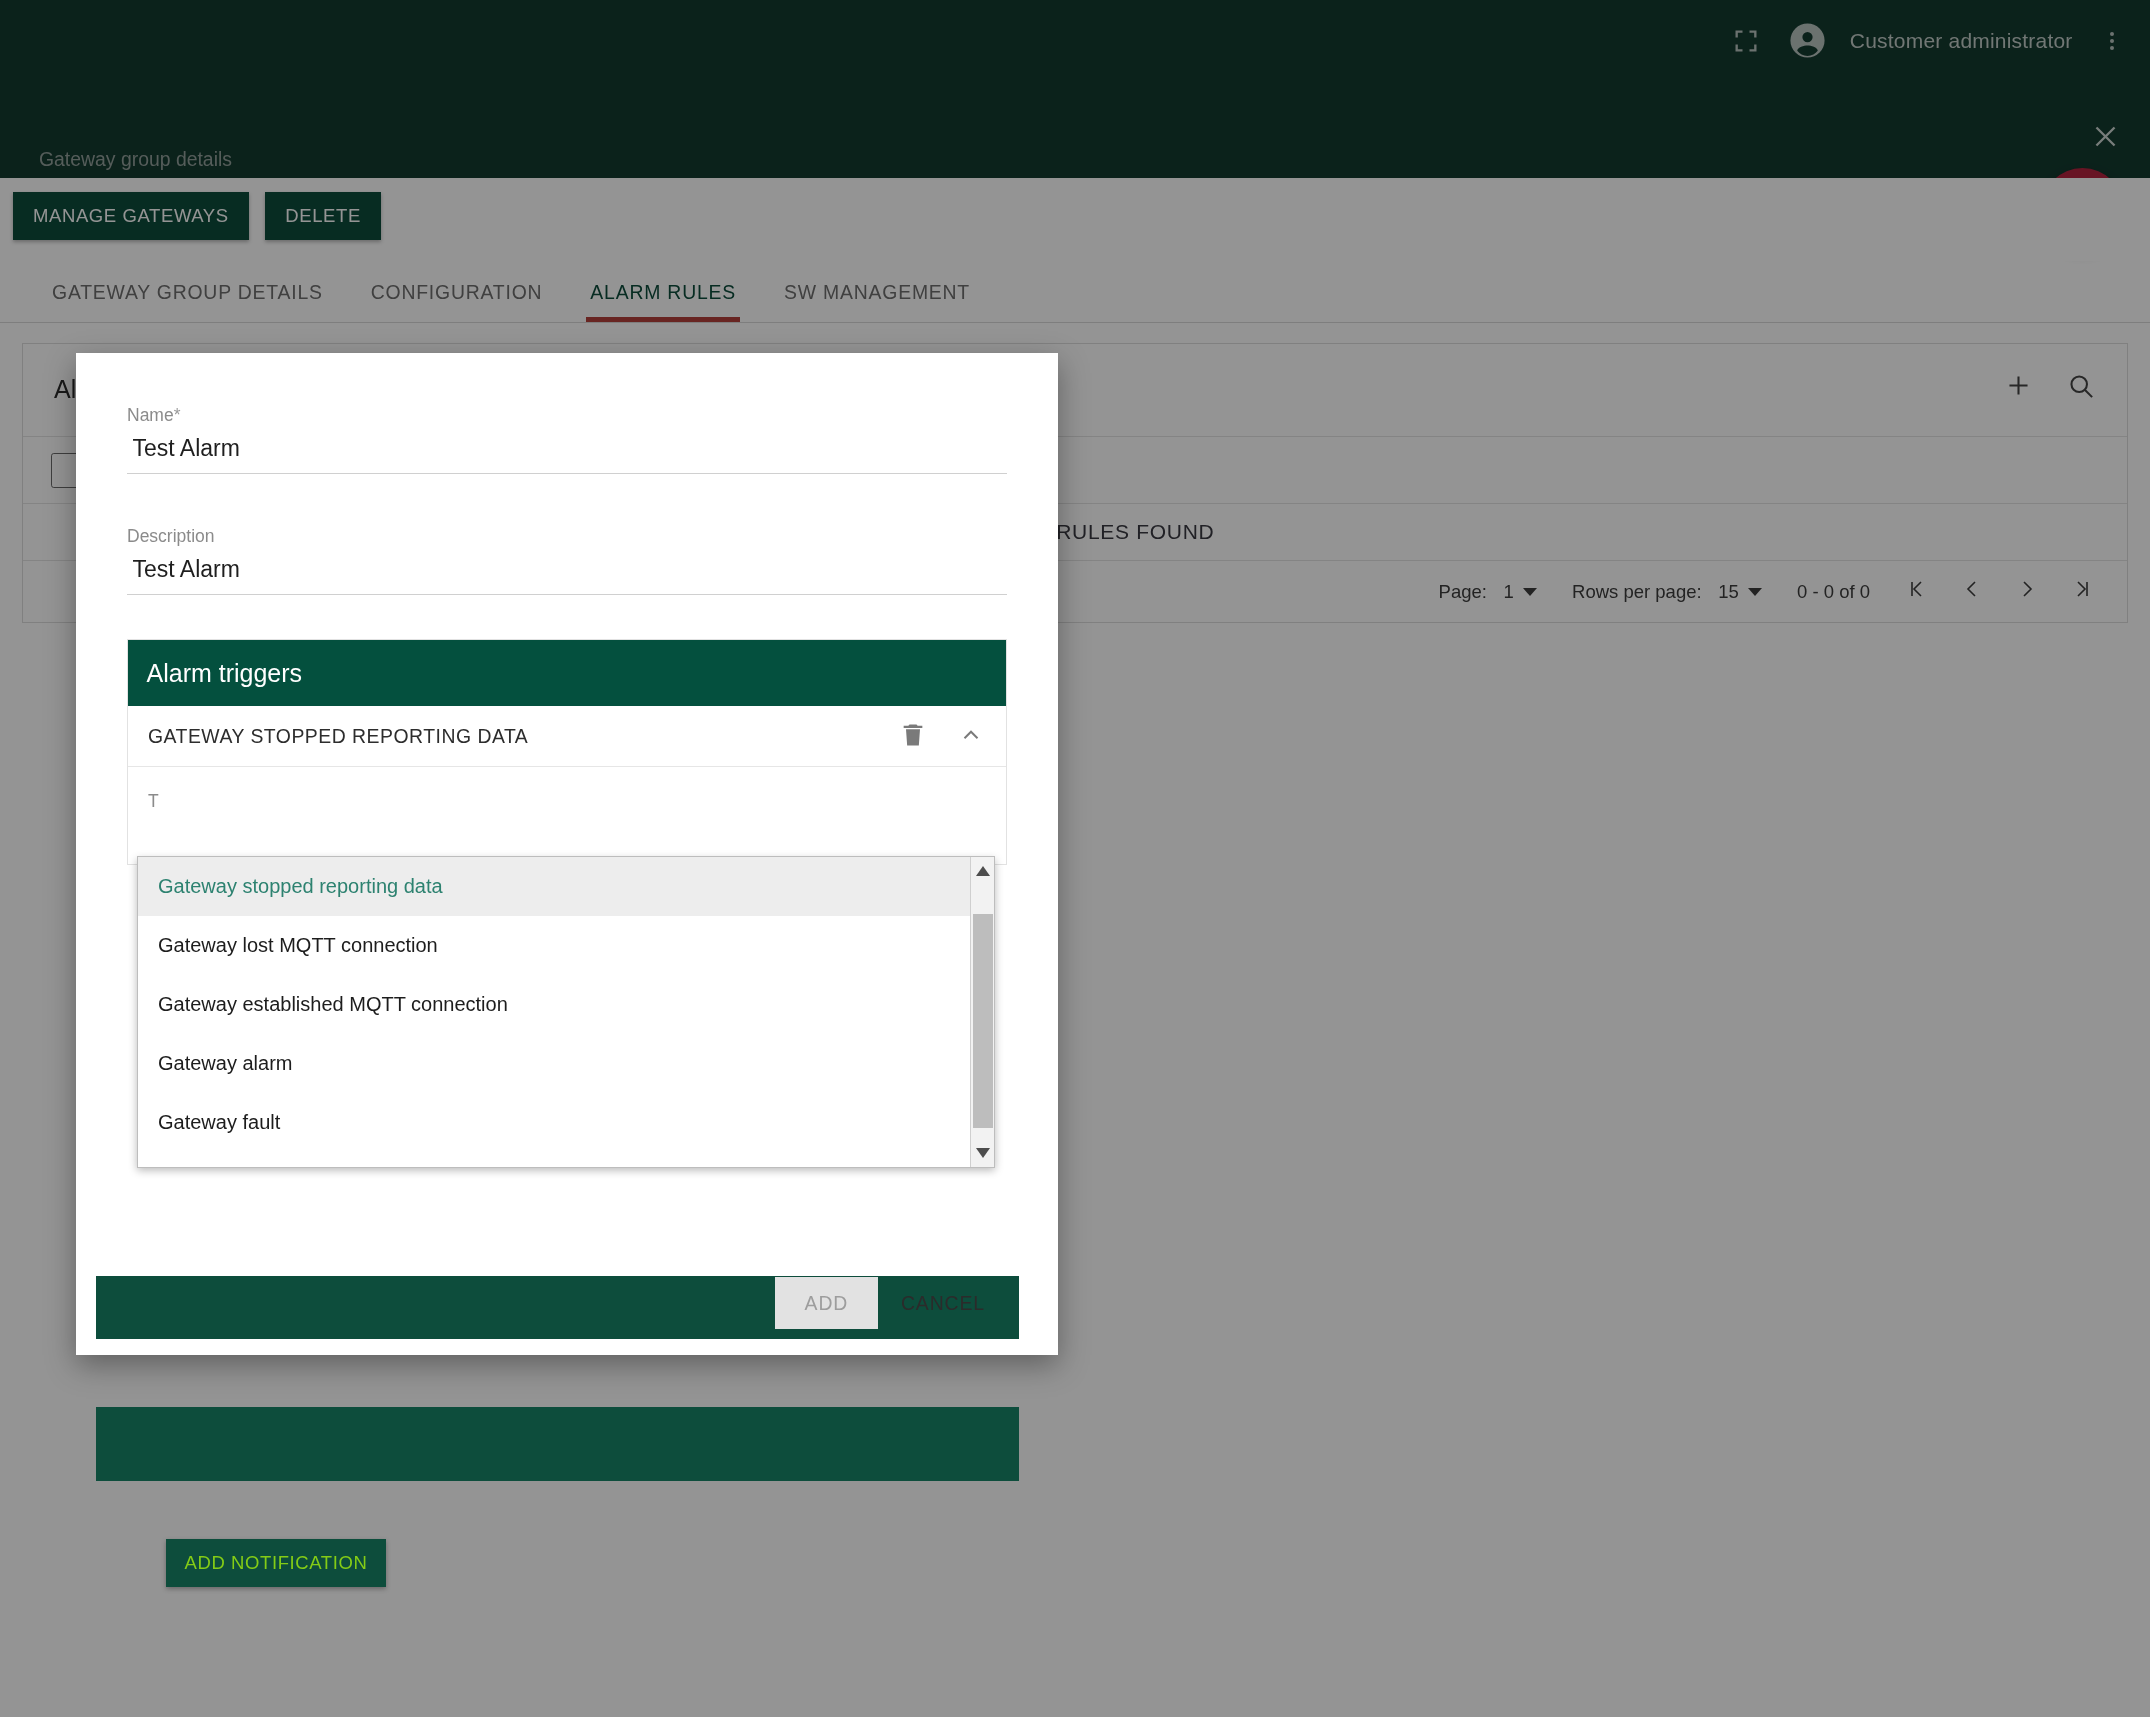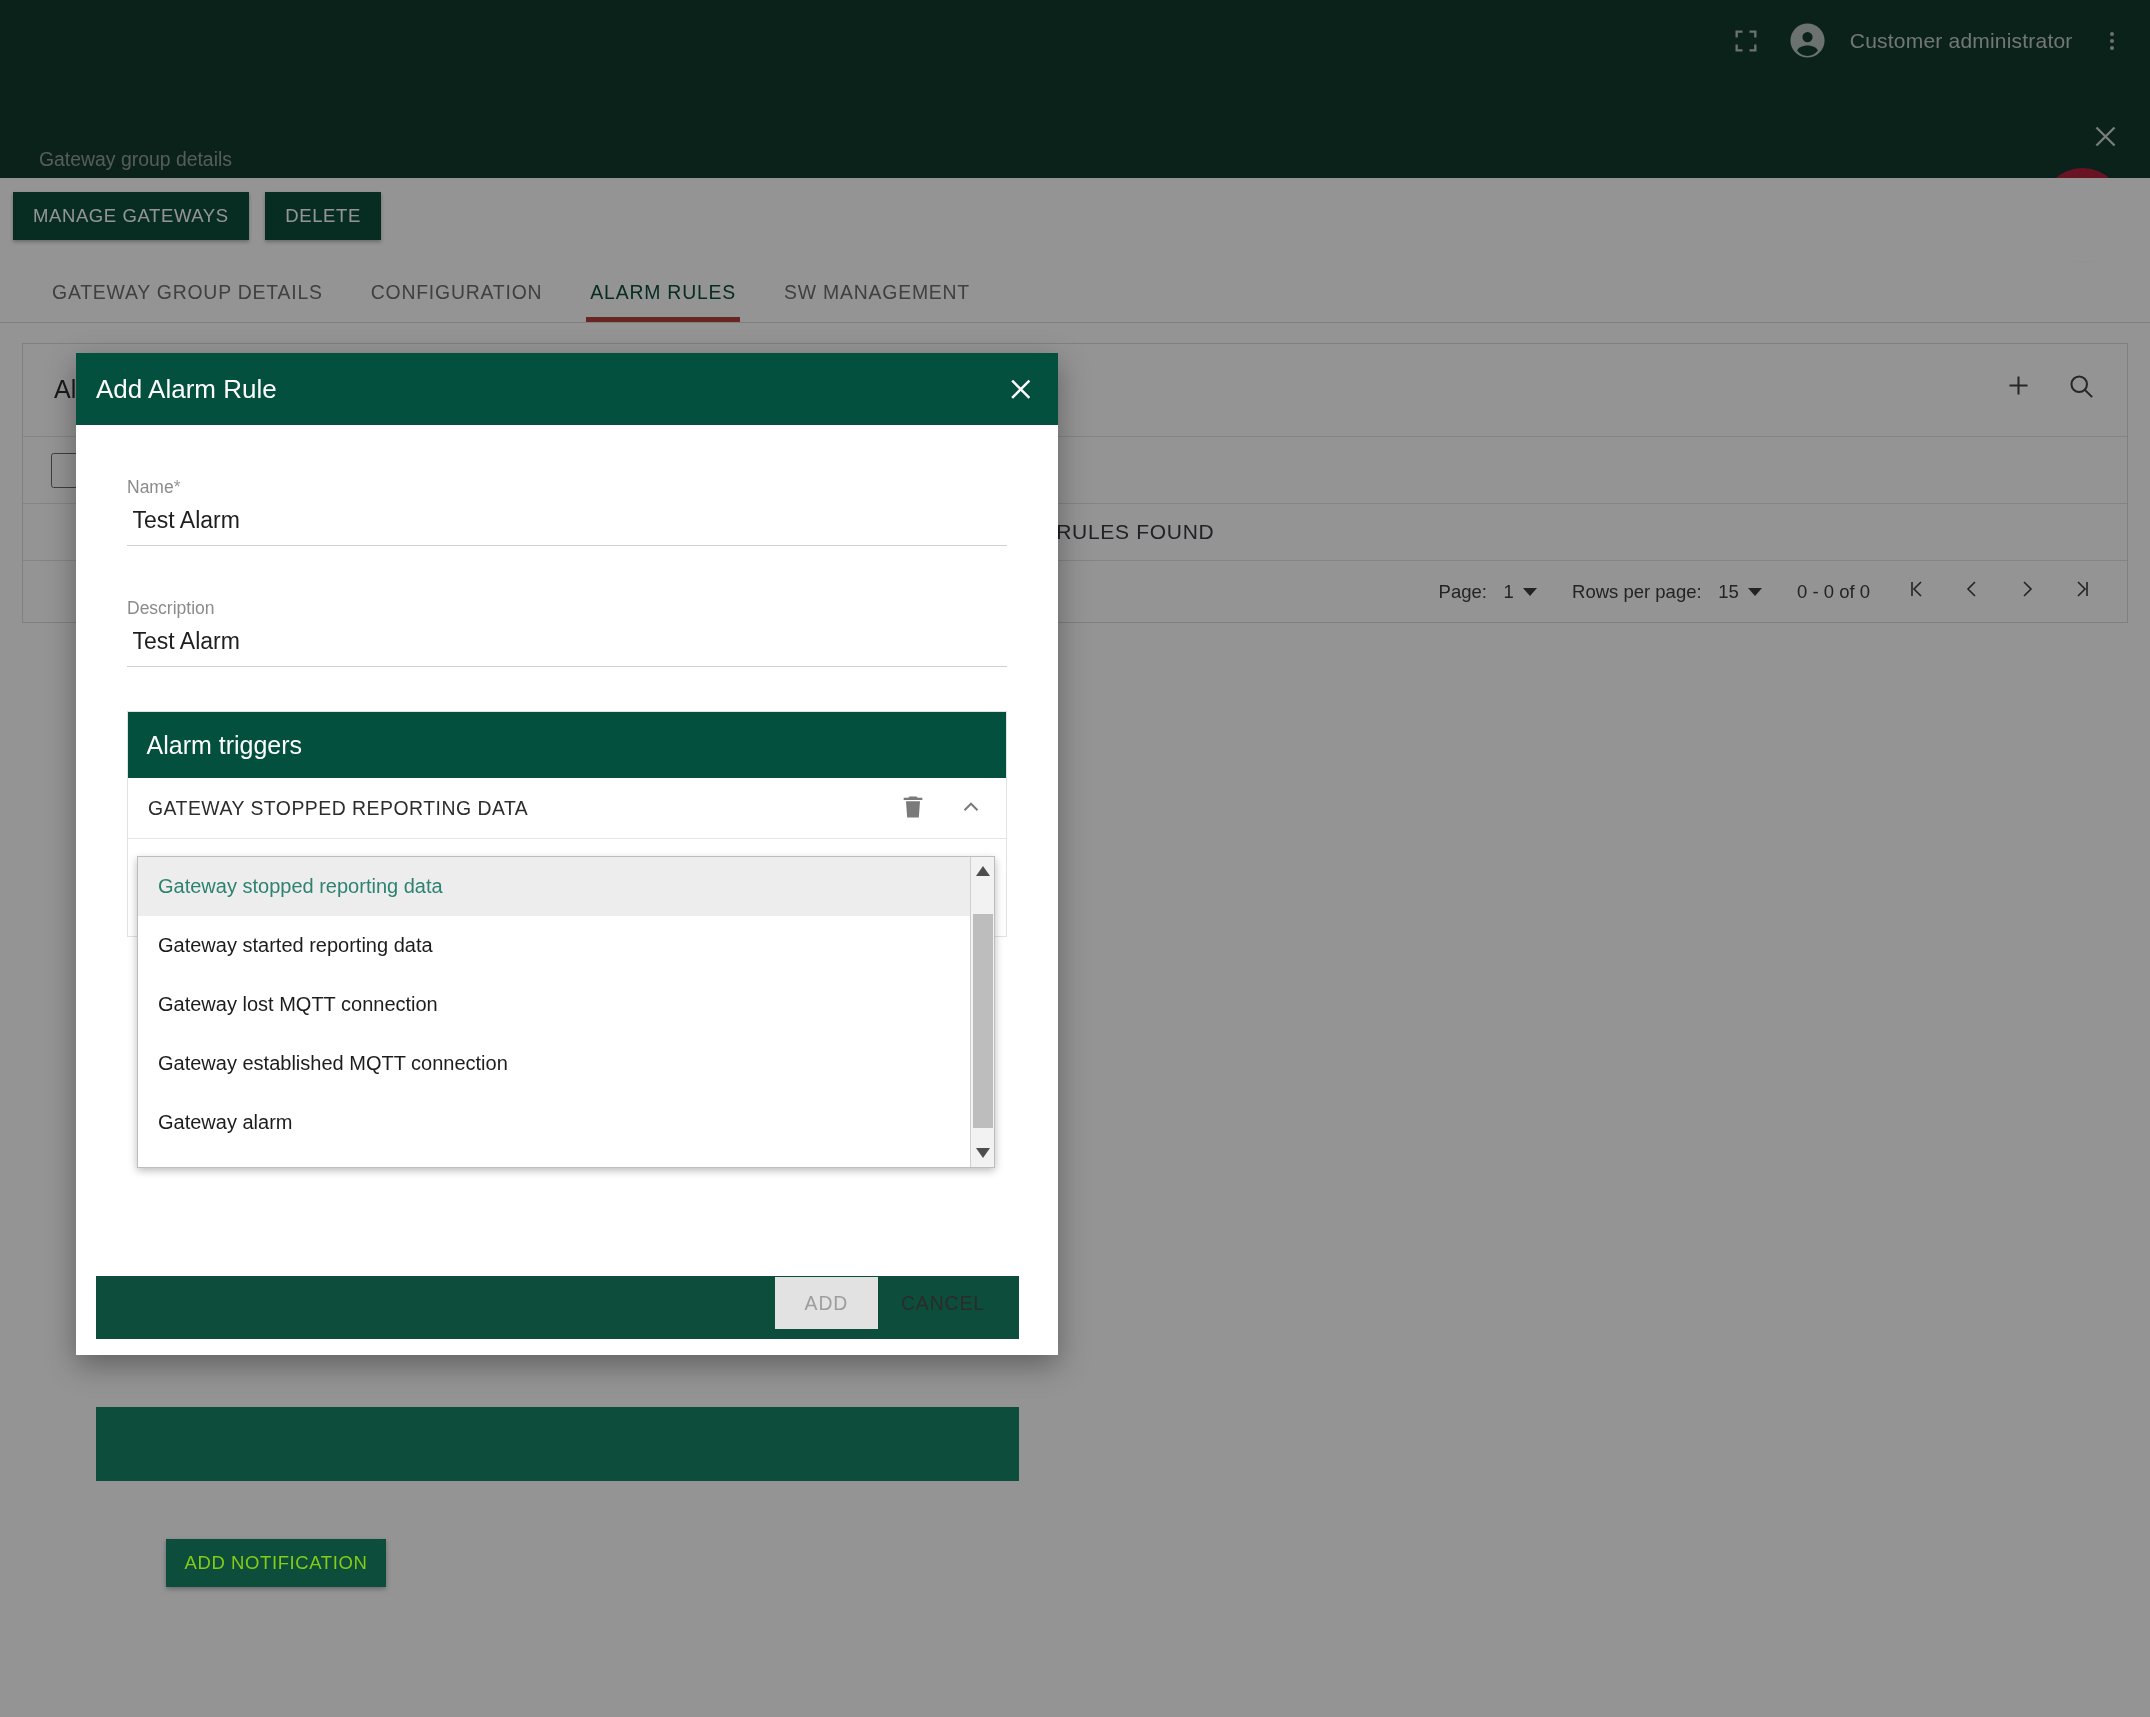--- a/index.html
+++ b/index.html
@@ -332,28 +332,20 @@
             </svg>
           </span>
         </span>
       </div>
     </div>
   </div>
 
   <div class="scrim"></div>
 
   <div class="dialog">
-    <div class="dlg-head">
-      <div class="dlg-title">Add Alarm Rule</div>
-      <div class="dlg-close">
-        <svg width="29.5" height="29.5" viewBox="0 0 24 24" fill="none" stroke="currentColor" stroke-width="2">
-          <path d="M5 5l14 14M19 5L5 19"></path>
-        </svg>
-      </div>
-    </div>
 
     <div class="dlg-body">
 
       <div class="field">
         <div class="field-label">
           <span>Name</span><span class="req">*</span>
         </div>
         <input class="field-input" value="Test Alarm" style="">
       </div>
 
@@ -392,21 +384,20 @@
 
     <div class="dlg-actions">
       <button class="btn-add">ADD</button>
       <button class="btn-cancel">CANCEL</button>
     </div>
   </div>
 
   <div class="select-popup">
     <div class="opt-list">
       <div class="opt sel">Gateway stopped reporting data</div>
-      <div class="opt">Gateway started reporting data</div>
       <div class="opt">Gateway lost MQTT connection</div>
       <div class="opt">Gateway established MQTT connection</div>
       <div class="opt">Gateway alarm</div>
       <div class="opt">Gateway fault</div>
     </div>
     <div class="sb">
       <div class="sb-up">
           <div class="tri-up"></div>
         </div>
       <div class="sb-thumb"></div>

